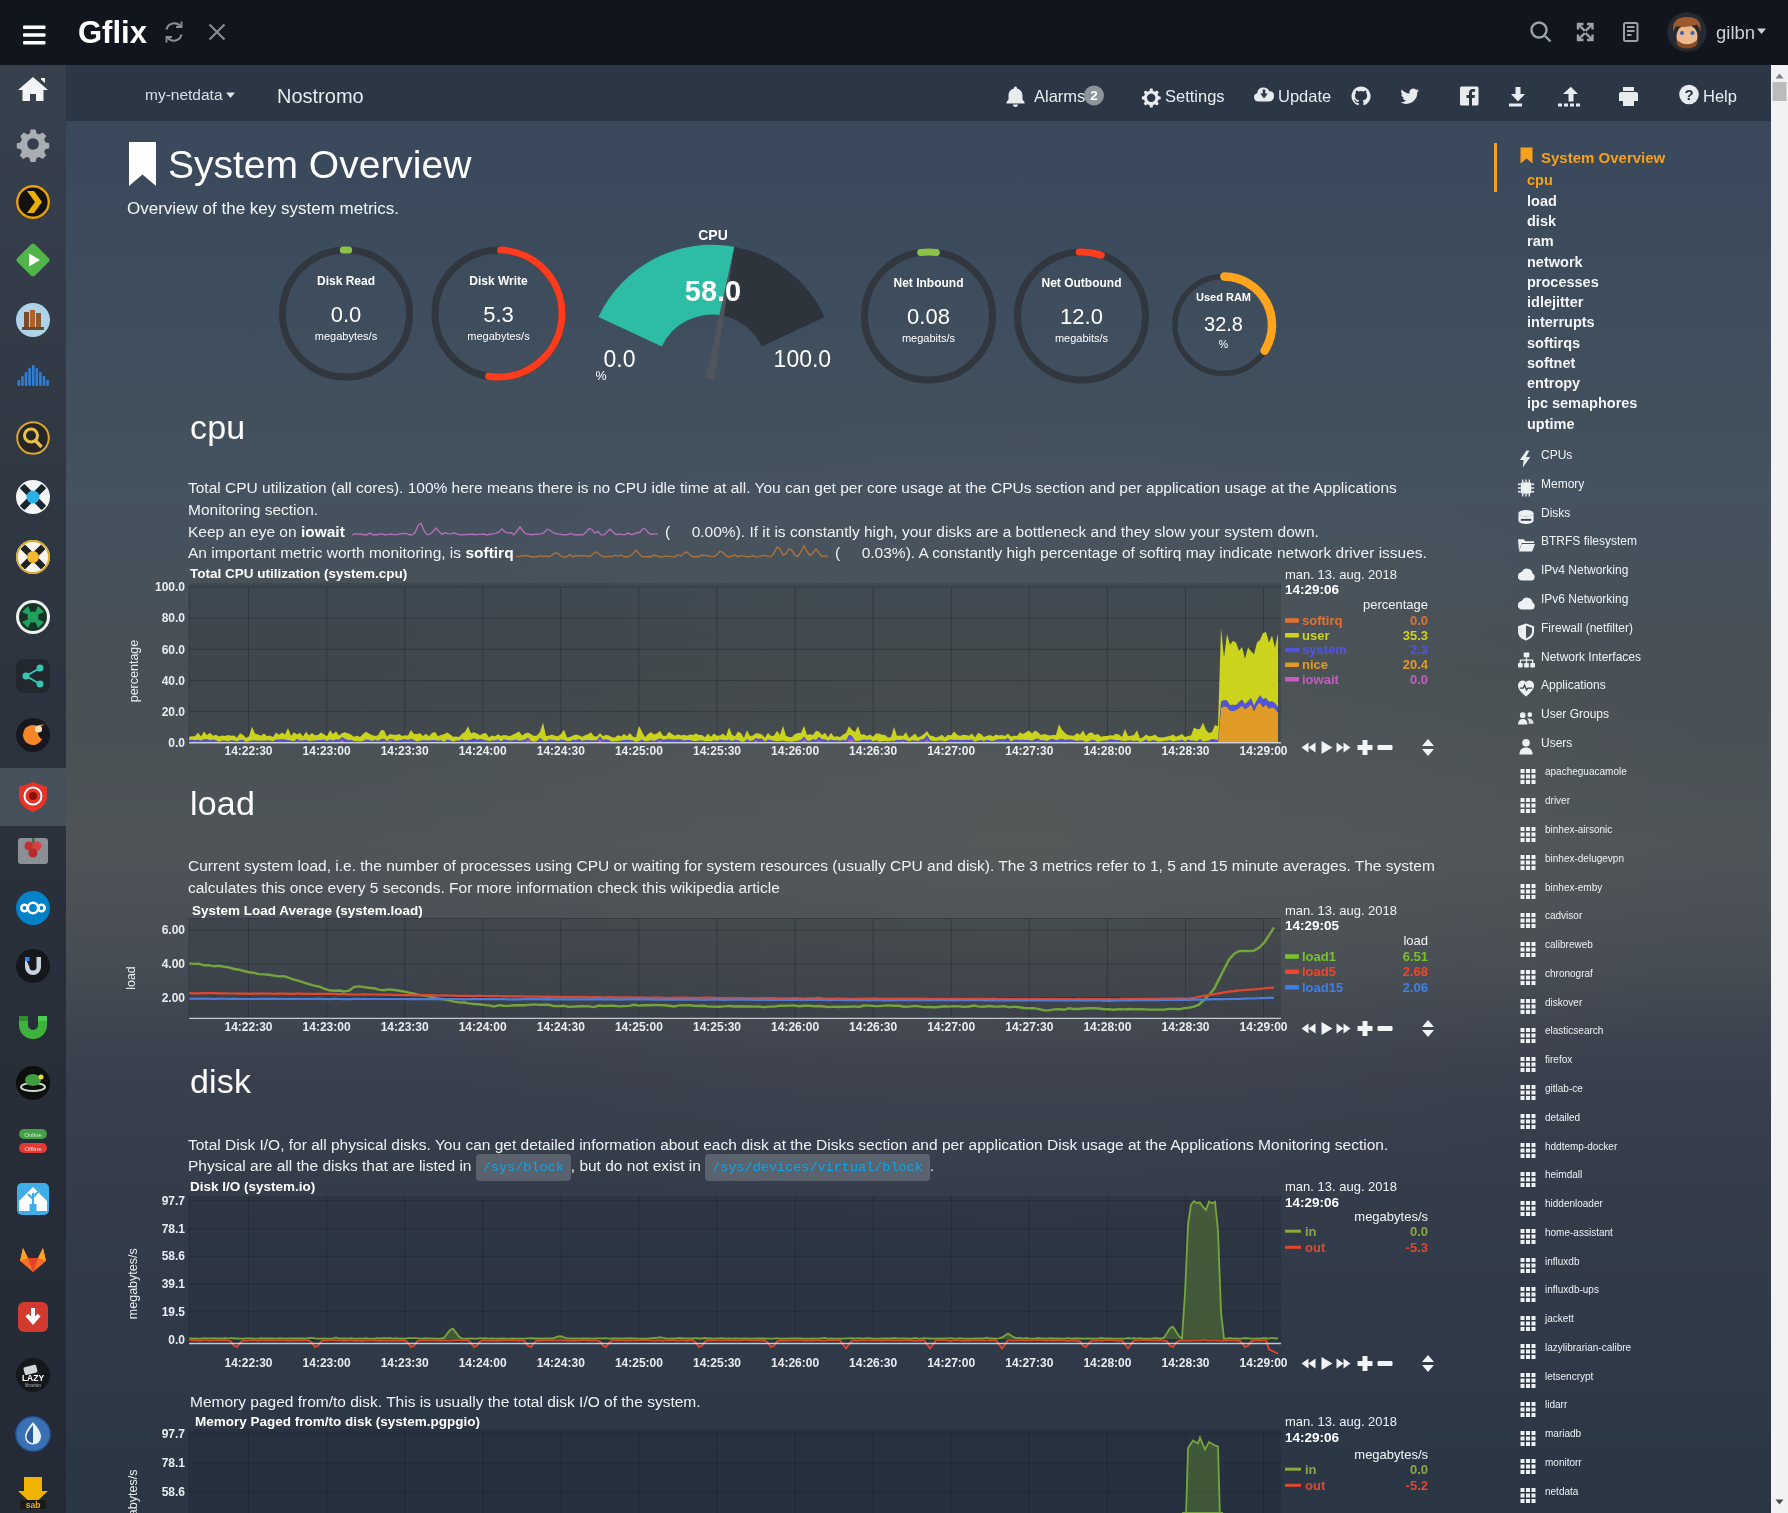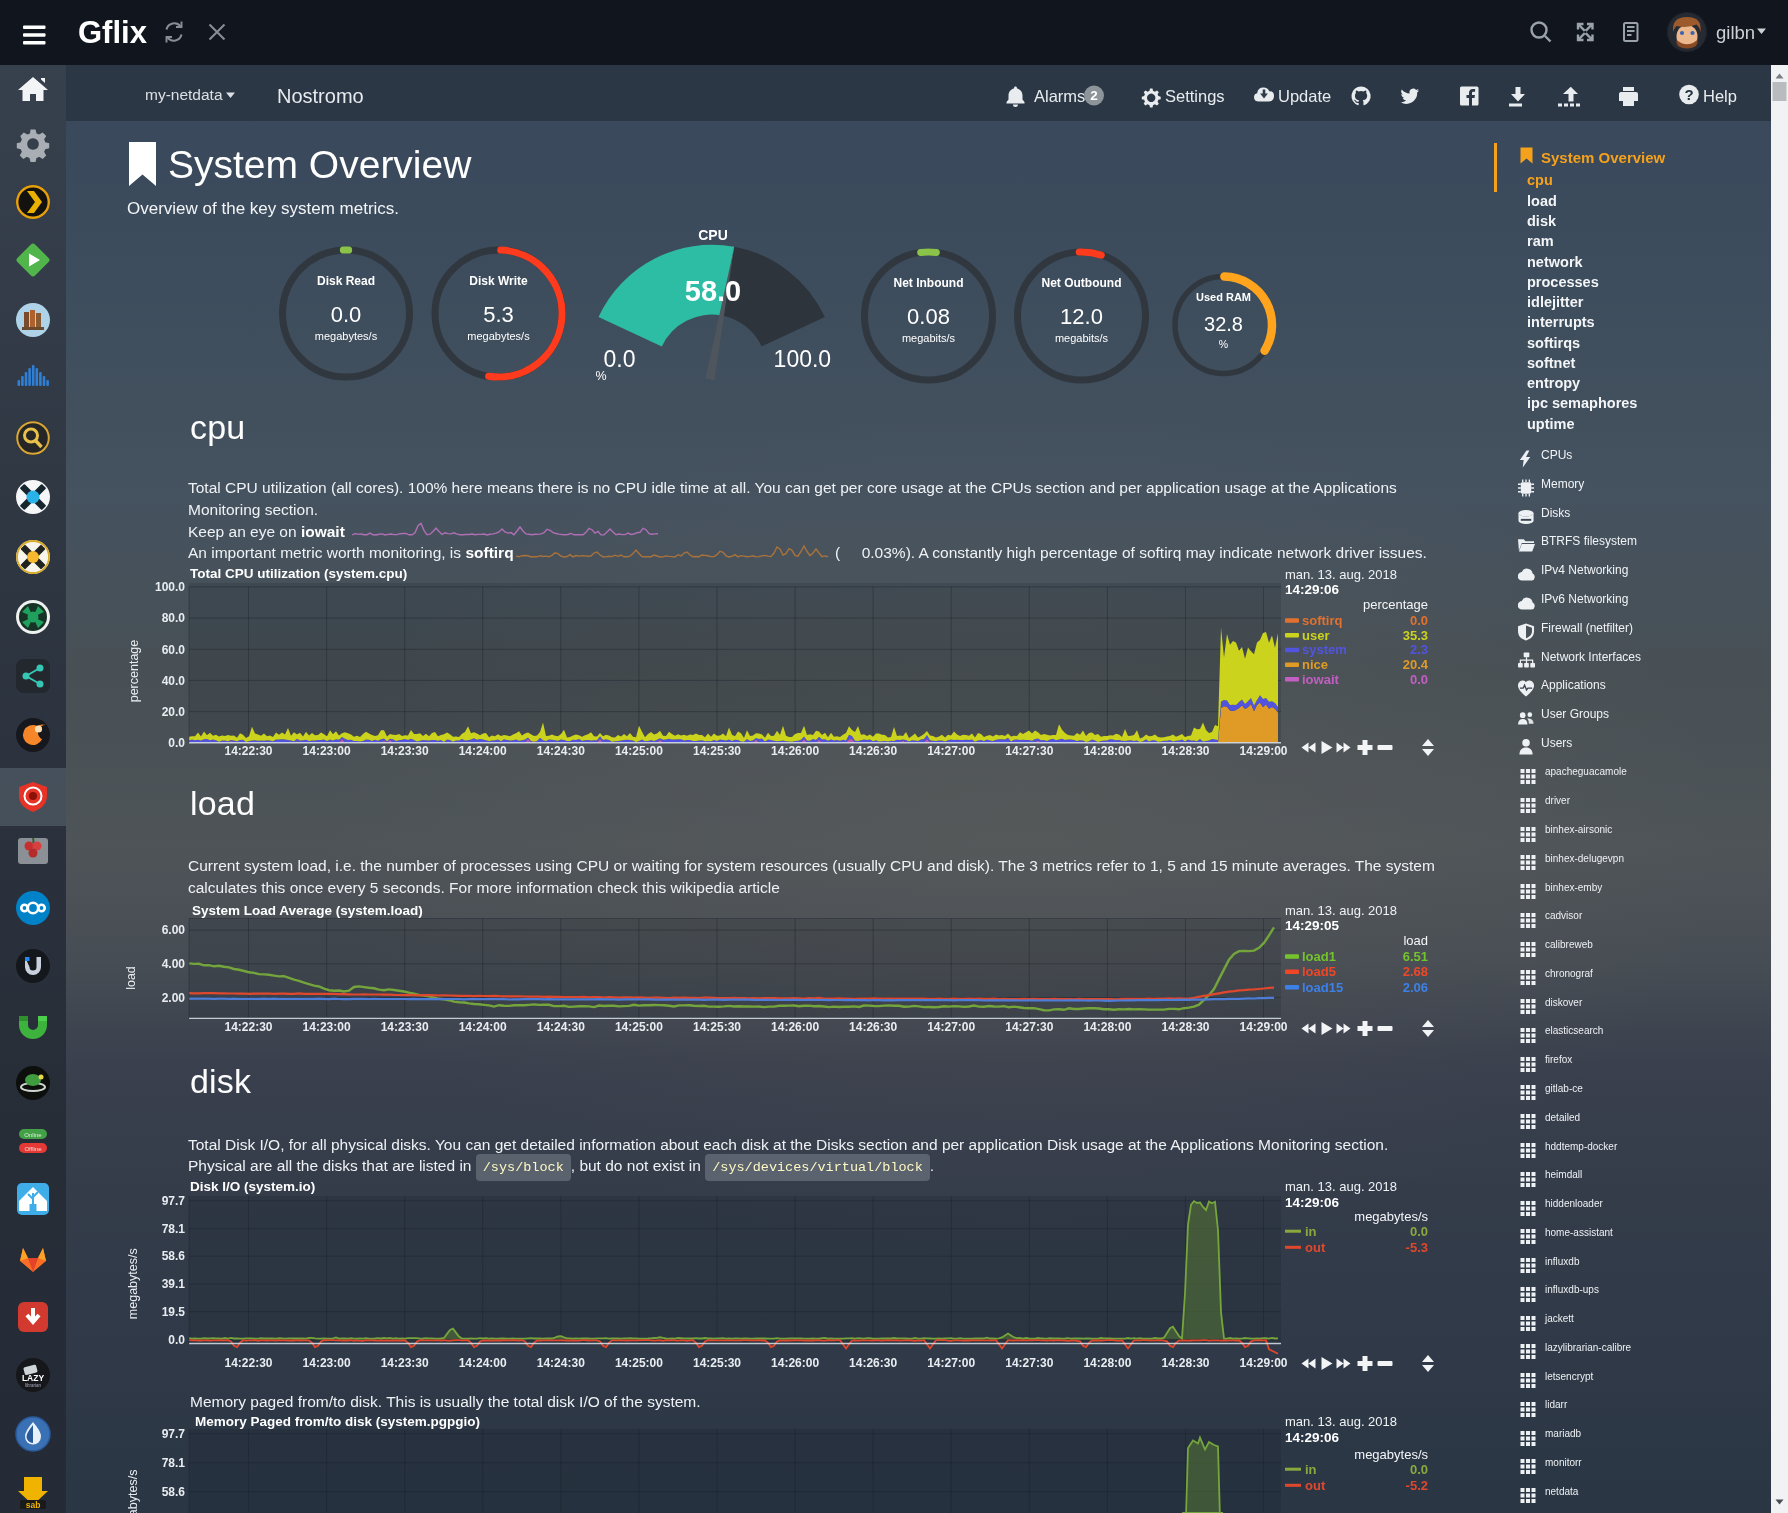--- a/index.html
+++ b/index.html
@@ -8,21 +8,21 @@
 #topbar{left:0;top:0;width:1788px;height:65px;background:#11161e}
 #mainbg{left:66px;top:65px;width:1705px;height:1448px;
  background:
   radial-gradient(1150px 700px at 56% 53%, rgba(175,150,120,0.08), rgba(0,0,0,0) 62%),
   linear-gradient(180deg,#39475a 0%,#3a4a5c 7%,#3f4e5d 18%,#45525f 30%,#485055 42%,#4e5458 54%,#474d54 62%,#3a404d 69%,#343c4a 78%,#313a48 86%,#2a3644 100%)}
 #navbar{left:66px;top:65px;width:1705px;height:56px;background:rgba(40,51,63,0.82)}
 #sidebar{left:0;top:65px;width:66px;height:1448px;background:linear-gradient(180deg,#37414d 0%,#333c48 15%,#2e3641 35%,#2a313c 55%,#262d37 75%,#242b37 100%)}
 .sechead{position:absolute;color:#fdfdfd;font-size:34px;letter-spacing:0.2px}
 .para{position:absolute;color:#eff2f5;font-size:15.5px;line-height:21.5px}
 b.w{color:#fff}
-.code{font-family:"Liberation Mono",monospace;font-size:13.5px;background:rgba(120,130,140,0.55);color:#fef9c3;padding:6px 7px;border-radius:4px}
+.code{font-family:"Liberation Mono",monospace;font-size:13.5px;background:rgba(120,130,140,0.55);color:#0ea5e9;padding:6px 7px;border-radius:4px}
 .mi{position:absolute;left:1541px;color:#f1f4f6;font-size:12px;white-space:nowrap}
 .ms{position:absolute;left:1527px;color:#f3f5f7;font-size:14.5px;font-weight:bold;white-space:nowrap}
 .ml{position:absolute;left:1545px;color:#eef1f4;font-size:10px;white-space:nowrap}
 .micon{position:absolute;left:1518px;width:17px;text-align:center}
 </style></head>
 <body>
 <div id="app">
 <div class="abs" id="mainbg"></div>
 <div class="abs" id="navbar"></div>
 <div class="abs" id="sidebar"></div>
@@ -146,20 +146,21 @@
       <text x="1223.5" y="301" font-size="11" font-weight="bold" fill="#fff" text-anchor="middle">Used RAM</text>
       <text x="1223.5" y="331" font-size="20" fill="#fff" text-anchor="middle">32.8</text>
       <text x="1223.5" y="348" font-size="10.5" fill="#fff" text-anchor="middle">%</text>
     </svg>
     <div class="sechead" style="left:190px;top:408px">cpu</div>
     <div class="para" style="left:188px;top:477px;white-space:nowrap">Total CPU utilization (all cores). 100% here means there is no CPU idle time at all. You can get per core usage at the CPUs section and per application usage at the Applications<br>Monitoring section.</div>
     <div class="para" style="left:188px;top:521px">Keep an eye on <b class="w">iowait</b></div>
     <svg class="abs" style="left:352px;top:517px" width="306" height="20" viewBox="0 0 306 20">
       <path d="M0.0,17.9L3.0,16.7L6.0,17.1L9.0,17.0L12.0,17.7L15.0,17.7L18.0,16.1L21.0,17.8L24.0,18.0L27.0,17.3L30.0,16.9L33.0,18.0L36.0,17.4L39.0,17.0L42.0,17.6L45.0,17.6L48.0,16.7L51.0,16.5L54.0,16.4L57.0,17.8L60.0,17.8L63.0,15.7L66.0,8.7L69.0,6.3L72.0,13.3L75.0,17.8L78.0,17.2L81.0,14.5L84.0,11.0L87.0,14.5L90.0,17.5L93.0,15.8L96.0,16.6L99.0,16.9L102.0,15.8L105.0,17.2L108.0,17.7L111.0,17.7L114.0,17.5L117.0,17.5L120.0,17.0L123.0,17.8L126.0,17.4L129.0,17.4L132.0,17.0L135.0,18.0L138.0,17.2L141.0,16.9L144.0,16.1L147.0,15.0L150.0,12.0L153.0,15.0L156.0,16.1L159.0,15.6L162.0,17.7L165.0,14.0L168.0,10.0L171.0,14.0L174.0,16.9L177.0,17.3L180.0,17.8L183.0,17.3L186.0,17.4L189.0,16.9L192.0,15.7L195.0,12.2L198.0,13.3L201.0,15.6L204.0,16.5L207.0,17.1L210.0,17.5L213.0,17.7L216.0,17.5L219.0,16.4L222.0,17.8L225.0,17.8L228.0,17.8L231.0,17.8L234.0,15.3L237.0,11.3L240.0,12.7L243.0,16.1L246.0,14.4L249.0,17.9L252.0,17.9L255.0,15.0L258.0,12.0L261.0,15.0L264.0,17.7L267.0,17.0L270.0,17.6L273.0,17.6L276.0,16.1L279.0,17.5L282.0,17.0L285.0,15.7L288.0,15.3L291.0,11.3L294.0,12.7L297.0,16.7L300.0,17.2L303.0,16.9L306.0,16.7" fill="none" stroke="#b06fb5" stroke-width="1.4"></path>
     </svg>
+    <div class="para" style="left:665px;top:521px">(&nbsp;&nbsp;&nbsp;&nbsp;&nbsp;0.00%). If it is constantly high, your disks are a bottleneck and they slow your system down.</div>
     <div class="para" style="left:188px;top:542px">An important metric worth monitoring, is <b class="w">softirq</b></div>
     <svg class="abs" style="left:516px;top:539px" width="312" height="20" viewBox="0 0 312 20">
       <path d="M0.0,17.1L3.0,17.8L6.0,16.7L9.0,16.5L12.0,16.8L15.0,18.0L18.0,17.7L21.0,17.8L24.0,16.7L27.0,17.5L30.0,17.1L33.0,17.8L36.0,16.3L39.0,13.8L42.0,14.7L45.0,17.2L48.0,18.0L51.0,17.5L54.0,15.7L57.0,17.9L60.0,16.5L63.0,17.1L66.0,16.8L69.0,16.9L72.0,17.3L75.0,17.0L78.0,14.0L81.0,13.0L84.0,16.0L87.0,17.8L90.0,17.9L93.0,17.3L96.0,17.6L99.0,16.2L102.0,17.3L105.0,16.0L108.0,17.8L111.0,17.8L114.0,17.2L117.0,14.5L120.0,11.0L123.0,14.5L126.0,17.6L129.0,17.7L132.0,17.6L135.0,17.7L138.0,16.1L141.0,17.0L144.0,18.0L147.0,17.9L150.0,16.9L153.0,17.4L156.0,17.6L159.0,18.0L162.0,15.7L165.0,17.0L168.0,14.0L171.0,13.0L174.0,16.0L177.0,17.7L180.0,17.5L183.0,17.7L186.0,16.0L189.0,16.4L192.0,16.8L195.0,17.6L198.0,17.6L201.0,15.7L204.0,12.2L207.0,13.3L210.0,16.8L213.0,18.0L216.0,17.3L219.0,15.6L222.0,17.9L225.0,16.6L228.0,17.1L231.0,17.7L234.0,17.4L237.0,16.8L240.0,17.9L243.0,17.6L246.0,16.9L249.0,16.4L252.0,17.1L255.0,17.4L258.0,14.0L261.0,8.0L264.0,10.0L267.0,16.0L270.0,14.7L273.0,9.7L276.0,11.3L279.0,16.3L282.0,17.2L285.0,12.5L288.0,7.0L291.0,12.5L294.0,16.6L297.0,14.0L300.0,10.0L303.0,14.0L306.0,17.6L309.0,16.9L312.0,17.8" fill="none" stroke="#a9723c" stroke-width="1.4"></path>
     </svg>
     <div class="para" style="left:835px;top:542px">(&nbsp;&nbsp;&nbsp;&nbsp;&nbsp;0.03%). A constantly high percentage of softirq may indicate network driver issues.</div>
     <div class="sechead" style="left:190px;top:784px">load</div>
     <div class="para" style="left:188px;top:855px;white-space:nowrap">Current system load, i.e. the number of processes using CPU or waiting for system resources (usually CPU and disk). The 3 metrics refer to 1, 5 and 15 minute averages. The system<br>calculates this once every 5 seconds. For more information check this wikipedia article</div>
     <div class="sechead" style="left:190px;top:1062px">disk</div>
     <div class="para" style="left:188px;top:1134px;white-space:nowrap">Total Disk I/O, for all physical disks. You can get detailed information about each disk at the Disks section and per application Disk usage at the Applications Monitoring section.</div>
     <div class="para" style="left:188px;top:1155px">Physical are all the disks that are listed in <span class="code">/sys/block</span>, but do not exist in <span class="code">/sys/devices/virtual/block</span>.</div>

